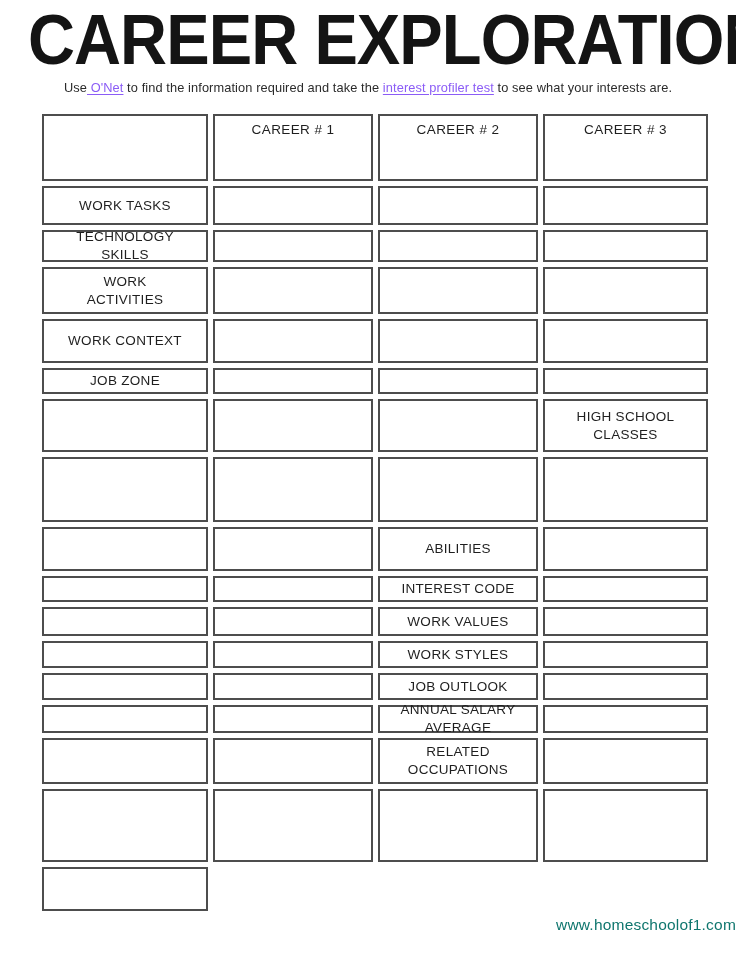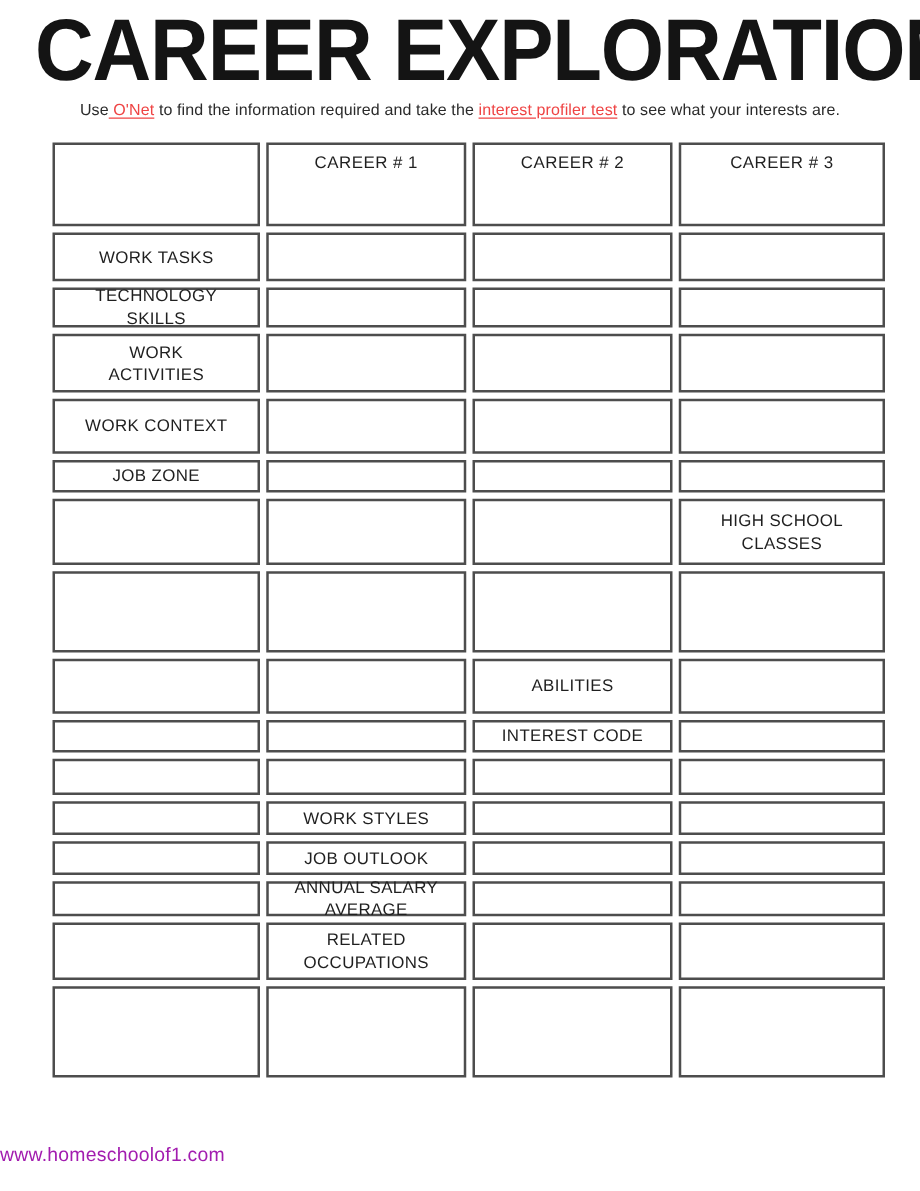--- a/index.html
+++ b/index.html
@@ -34,21 +34,21 @@
     margin-top: 5px;
     text-align: center;
     font-size: 12.8px;
     color: #2b2b2b;
     white-space: nowrap;
     letter-spacing: 0.1px;
   }
   .subtitle .doc-link {
     text-decoration: underline;
     text-underline-offset: 2px;
-    color: #ef4444;
+    color: #8b5cf6;
     cursor: pointer;
   }
   .table-grid {
     margin: 19px 0 0 42px;
     width: 666px;
     display: grid;
     grid-template-columns: 166px 160px 160px 165px;
     grid-template-rows: 67px 39px 32px 47px 44px 26px 53px 65px 44px 26px 29px 27px 27px 28px 46px 73px 44px;
     gap: 5px;
   }
@@ -77,23 +77,23 @@
     line-height: 1.3;
     letter-spacing: 0.3px;
     color: #1f1f1f;
     padding: 2px 20px;
   }
   .fill-cell {
     display: block;
   }
   .footer {
     margin-top: 5px;
-    text-align: left;
+    text-align: right;
     font-size: 15.5px;
-    color: #a21caf;
+    color: #0f766e;
     letter-spacing: 0.2px;
   }
 </style>
 </head>
 <body>
 
 <div class="page">
 
   <div class="title-wrap">
     <div class="page-title">CAREER EXPLORATION</div>
@@ -138,20 +138,21 @@
       <div class="cell fill-cell"></div>
       <div class="cell fill-cell"></div>
       <div class="cell label-cell">ABILITIES</div>
       <div class="cell fill-cell"></div>
       <div class="cell fill-cell"></div>
       <div class="cell fill-cell"></div>
       <div class="cell label-cell">INTEREST CODE</div>
       <div class="cell fill-cell"></div>
       <div class="cell fill-cell"></div>
       <div class="cell fill-cell"></div>
+      <div class="cell label-cell">WORK VALUES</div>
       <div class="cell fill-cell"></div>
       <div class="cell fill-cell"></div>
       <div class="cell fill-cell"></div>
       <div class="cell label-cell">WORK STYLES</div>
       <div class="cell fill-cell"></div>
       <div class="cell fill-cell"></div>
       <div class="cell fill-cell"></div>
       <div class="cell label-cell">JOB OUTLOOK</div>
       <div class="cell fill-cell"></div>
       <div class="cell fill-cell"></div>

